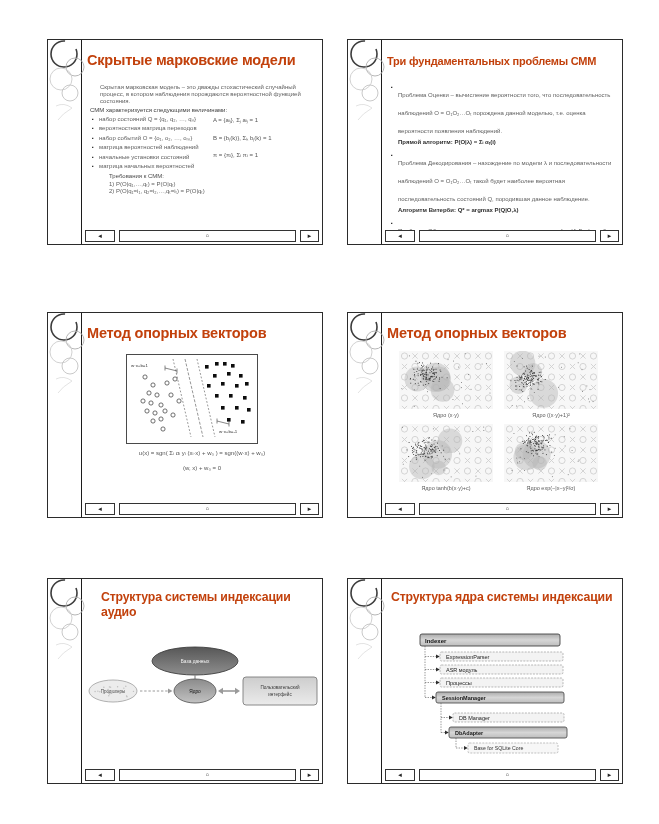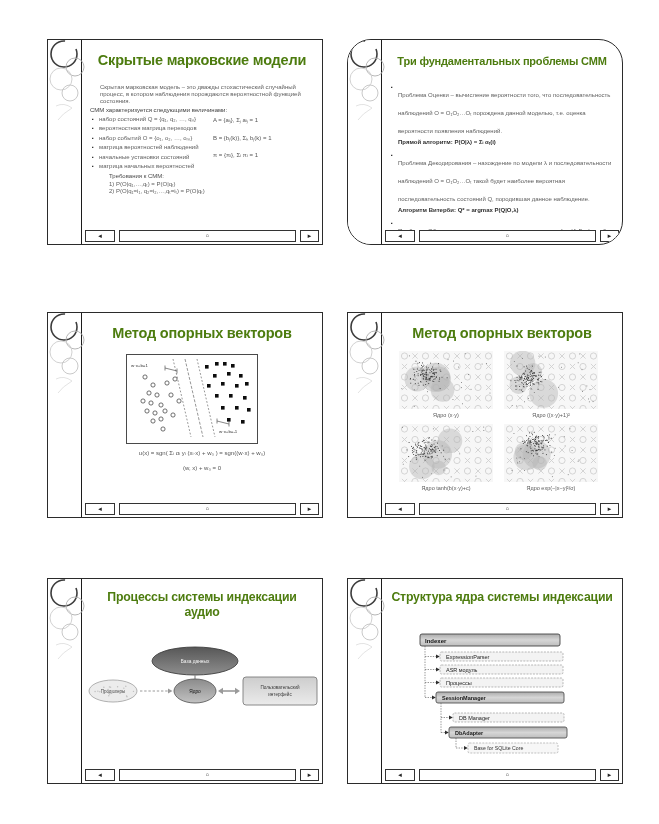--- a/index.html
+++ b/index.html
@@ -4,32 +4,32 @@
 <style>
   html,body{margin:0;padding:0;}
   body{
     width:659px;height:824px;background:#ffffff;position:relative;
     font-family:"Liberation Sans",sans-serif;
   }
   .slide{
     position:absolute;width:276px;height:206px;background:#fff;
     border:1.5px solid #2b2b2b;box-sizing:border-box;overflow:hidden;
   }
-  .s1{left:47px;top:39px;}  .s2{left:347px;top:39px;border-radius:24px;}
+  .s1{left:47px;top:39px;}  .s2{left:347px;top:39px;}
   .s3{left:47px;top:312px;} .s4{left:347px;top:312px;}
   .s5{left:47px;top:578px;} .s6{left:347px;top:578px;padding-left:24px;}
   .strip{
     position:absolute;left:0;top:0;bottom:0;width:33px;
     border-right:1.8px solid #1c1c1c;background:#fff;z-index:2;
   }
   .strip svg{position:absolute;left:0;top:0;overflow:visible;}
   .main{position:absolute;left:35px;top:0;right:1px;bottom:1px;}
   .stitle{
-    position:absolute;left:4px;right:4px;text-align:center;font-weight:bold;
-    color:#4d7c0f;letter-spacing:-0.2px;line-height:1.15;
+    position:absolute;left:4px;right:4px;font-weight:bold;
+    color:#c2410c;letter-spacing:-0.2px;line-height:1.15;
   }
   .t-lg{top:12px;font-size:14.5px;}
   .t-md{top:15px;font-size:11px;}
   .t-sm{top:11px;font-size:12.3px;line-height:15px;padding:0 14px;}
   .nav{
     position:absolute;left:37px;right:3px;bottom:2.5px;height:12px;
     display:flex;gap:4px;z-index:3;background:#fff;
   }
   .navbox{
     border:1px solid #333;background:#fff;color:#222;
@@ -1182,21 +1182,21 @@
       </div>
       <div class="nav">
         <div class="navbox prev">◄</div>
         <div class="navbox home">⌂</div>
         <div class="navbox next">►</div>
       </div>
     </div>
 
   <div class="slide s5">
     <div class="main">
-      <div class="stitle t-sm">Процессы системы индексации аудио</div>
+      <div class="stitle t-sm">Структура системы индексации аудио</div>
       <svg class="flowsvg" style="top:56px" width="241" height="82" viewBox="0 0 241 82">
         <defs>
           <linearGradient id="g5top" x1="0" y1="0" x2="0" y2="1">
             <stop offset="0" stop-color="#575757"></stop>
               <stop offset="1" stop-color="#8e8e8e"></stop>
           </linearGradient>
           <linearGradient id="g5core" x1="0" y1="0" x2="0" y2="1">
             <stop offset="0" stop-color="#8b8b8b"></stop>
               <stop offset="1" stop-color="#c2c2c2"></stop>
           </linearGradient>

